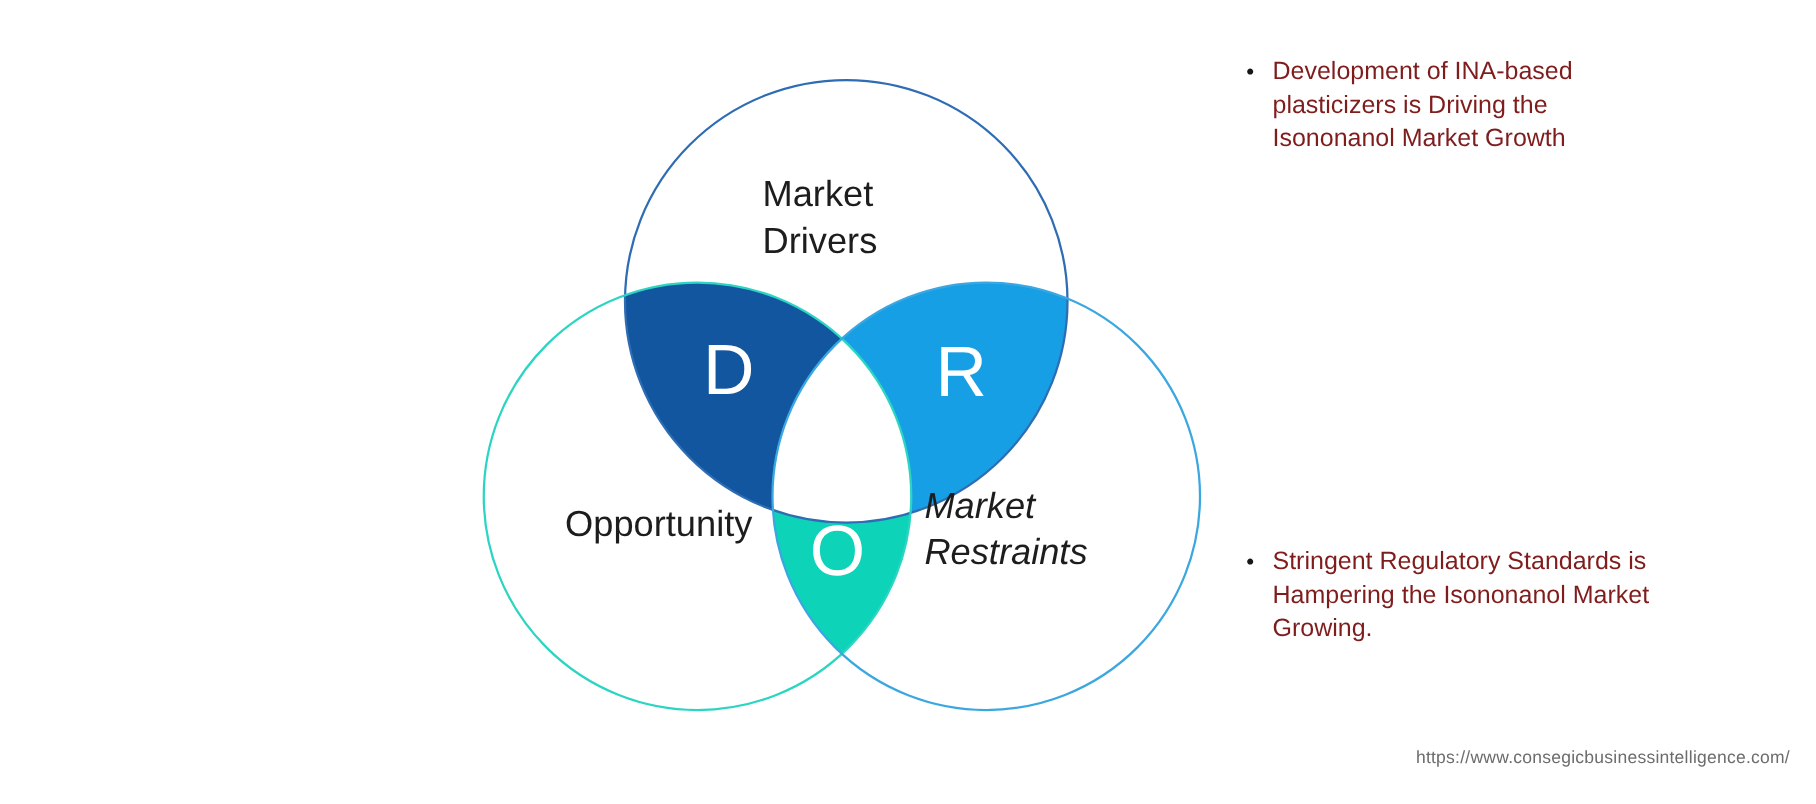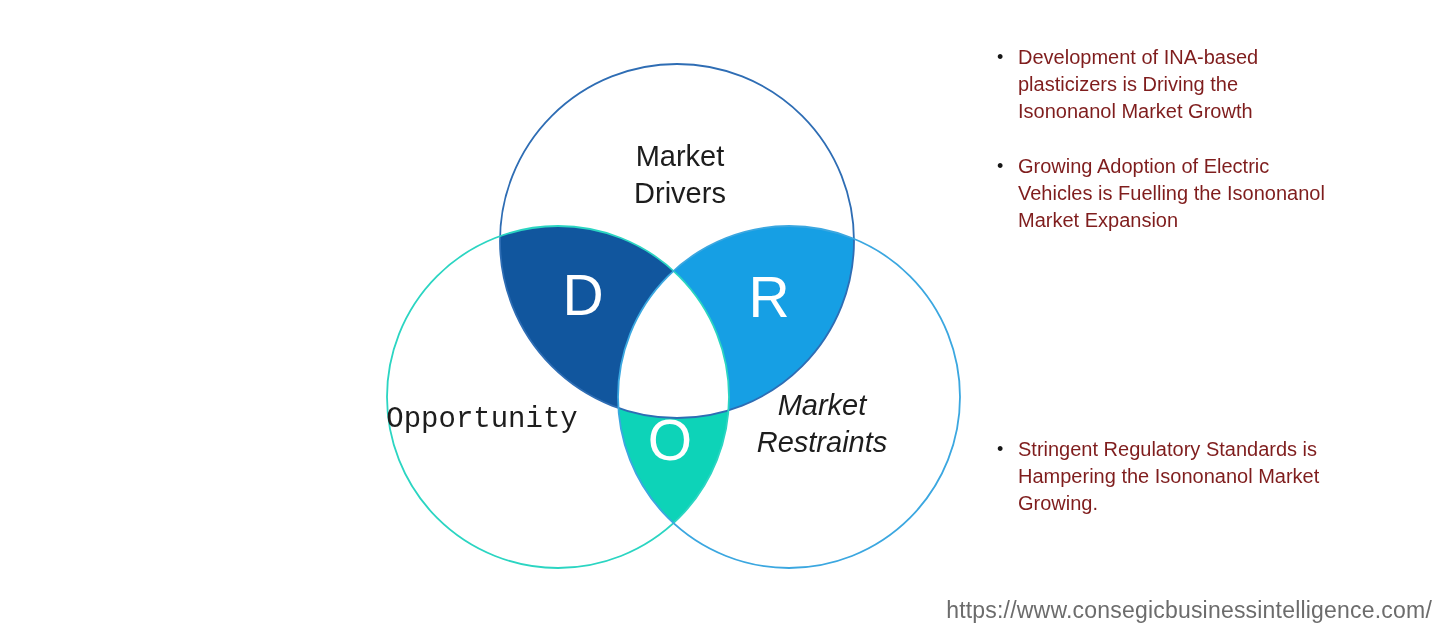--- a/index.html
+++ b/index.html
@@ -22,28 +22,28 @@
   }
   svg.venn text {
     font-family: "Liberation Sans", sans-serif;
     font-size: 57px;
     font-weight: 400;
     fill: #ffffff;
   }
   .venn-label {
     position: absolute;
     transform: translate(-50%, -50%);
-    text-align: center;
+    text-align: left;
     color: #1d1d1d;
     font-size: 29px;
     line-height: 1.27;
     font-weight: 400;
   }
   .venn-label.drivers     { left: 680px; top: 175px; width: 140px; }
-  .venn-label.opportunity { left: 482px; top: 420px; white-space: nowrap; font-family: Liberation Mono, monospace; }
+  .venn-label.opportunity { left: 527px; top: 420px; white-space: nowrap; }
   .venn-label.restraints  { left: 822px; top: 424px; width: 165px; font-style: italic; }
 
   .bullet-group {
     position: absolute;
     color: #7f1d1d;
     font-size: 20px;
     line-height: 27px;
   }
   .bullet-group.top-right    { left: 993px; top: 44px;  width: 342px; }
   .bullet-group.bottom-right { left: 993px; top: 436px; width: 342px; }
@@ -61,21 +61,21 @@
     left: 4px;
     top: 0;
     font-size: 18px;
     color: #161616;
   }
 
   .footer-url {
     position: absolute;
     right: 21px;
     top: 597px;
-    font-size: 23px;
+    font-size: 14px;
     color: #6c6c6c;
     letter-spacing: 0.2px;
   }
 </style>
 </head>
 <body>
 
 <div class="canvas">
 
   <svg class="venn" width="1453" height="643" viewBox="0 0 1453 643">
@@ -114,21 +114,20 @@
     <text x="769" y="317" text-anchor="middle">R</text>
     <text x="670" y="460" text-anchor="middle">O</text>
   </svg>
 
   <div class="venn-label drivers">Market Drivers</div>
   <div class="venn-label opportunity">Opportunity</div>
   <div class="venn-label restraints">Market Restraints</div>
 
   <div class="bullet-group top-right">
     <div class="bullet-item">Development of INA-based plasticizers is Driving the Isononanol Market Growth</div>
-    <div class="bullet-item">Growing Adoption of Electric Vehicles is Fuelling the Isononanol Market Expansion</div>
   </div>
 
   <div class="bullet-group bottom-right">
     <div class="bullet-item">Stringent Regulatory Standards is Hampering the Isononanol Market Growing.</div>
   </div>
 
 
   <div class="footer-url">https://www.consegicbusinessintelligence.com/</div>
 
 </div>

